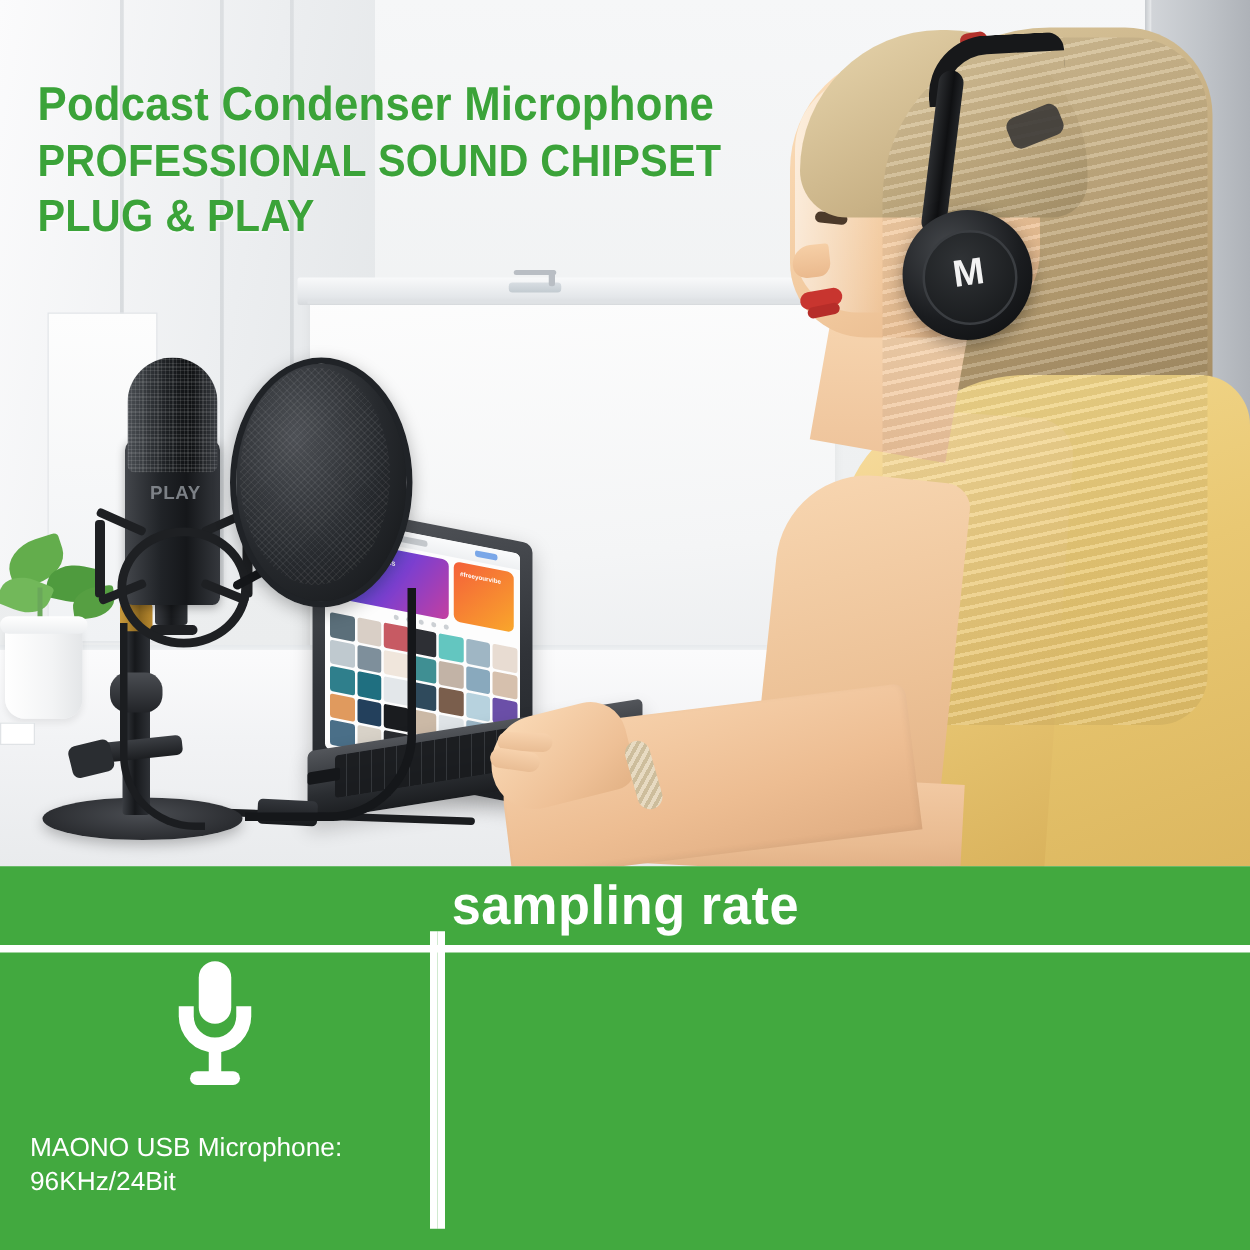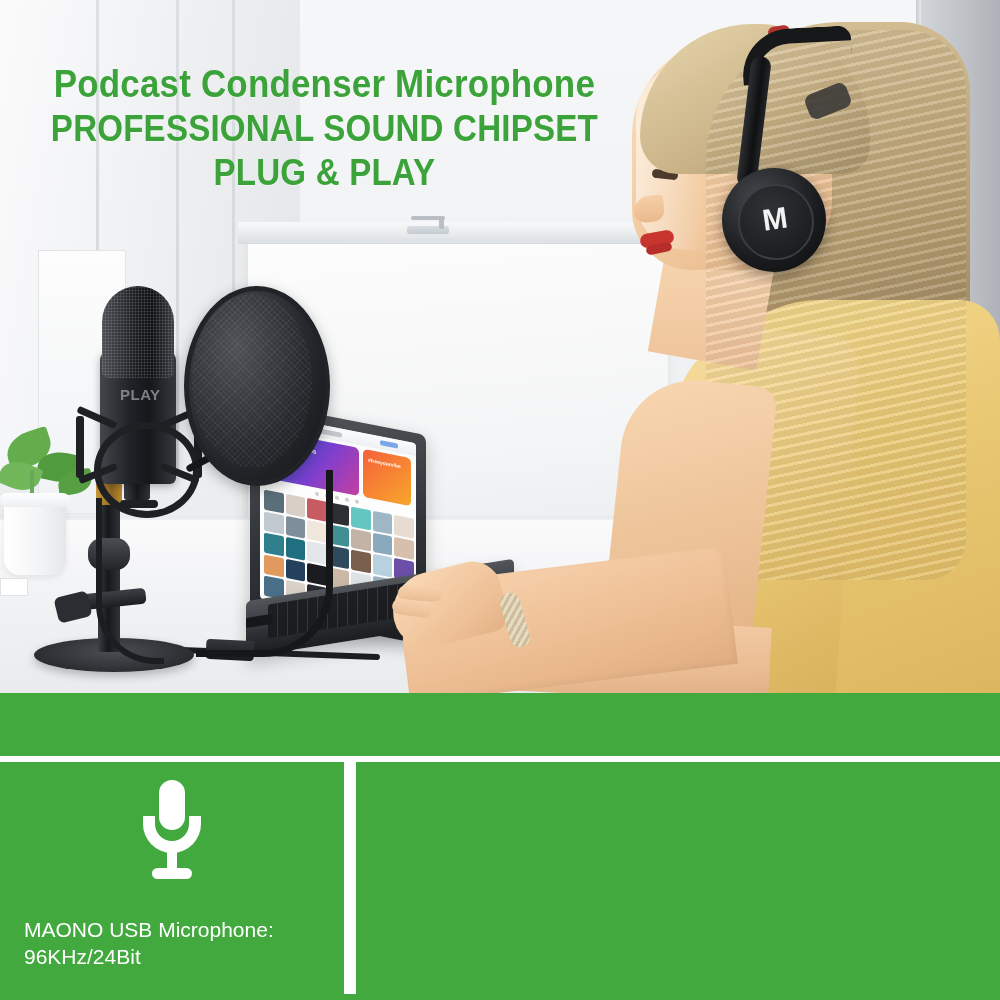--- a/index.html
+++ b/index.html
@@ -253,42 +253,42 @@
            border-radius:50%;border:2px solid #3a3d41;
            background:radial-gradient(circle at 40% 32%,#303336,#141618);}
   .hp-logo{position:absolute;left:755px;top:198px;width:40px;height:42px;
            color:#f2f2f2;font-size:30px;font-weight:700;line-height:42px;
            text-align:center;font-family:"Liberation Sans",sans-serif;
            transform:rotate(-8deg);}
   .hp-red{position:absolute;left:768px;top:26px;width:22px;height:12px;
           background:#b3322c;border-radius:6px;transform:rotate(-8deg);}
 
   
-  #headline{position:absolute;left:30px;top:62px;width:640px;z-index:40;text-align:center;}
+  #headline{position:absolute;left:30px;top:62px;width:640px;z-index:40;}
   #headline div{
     color:#3ba339;font-weight:700;letter-spacing:.2px;
     font-family:"Liberation Sans Narrow","Liberation Sans",sans-serif;
     transform:scaleX(.92);transform-origin:left center;
     text-shadow:0 1px 0 rgba(255,255,255,.45);
   }
   .hl1{font-size:38px;line-height:45px;}
   .hl2{font-size:36px;line-height:44px;}
   .hl3{font-size:36px;line-height:44px;}
 
   
   #spec{position:absolute;left:0;top:693px;width:1000px;height:307px;
         background:#42a93f;}
   #spec-title{position:absolute;left:0;top:0;width:1000px;height:63px;
               display:flex;align-items:center;justify-content:center;}
   #spec-title span{color:#fff;font-size:44px;font-weight:700;letter-spacing:.5px;
                    font-family:"Liberation Sans Narrow","Liberation Sans",sans-serif;
                    transform:scaleX(.95);}
   #rule{position:absolute;left:0;top:63px;width:1000px;height:6px;background:#fff;}
 
-  #cards{position:absolute;left:0;top:63px;width:1000px;height:238px;display:flex;}
+  #cards{position:absolute;left:0;top:52px;width:1000px;height:238px;display:flex;}
   .card{position:relative;height:238px;box-sizing:border-box;}
   .c1{width:344px;}
   .c2{width:328px;}
   .c3{width:328px;}
   .vdiv{width:6px;height:238px;background:#fff;flex:0 0 6px;}
 
   .card .icon{position:absolute;left:0;top:20px;width:100%;
               display:flex;justify-content:center;}
   .c1 .icon{top:22px;}
   .c2 .icon{top:34px;}
@@ -457,20 +457,23 @@
 
     <div id="headline">
       <div class="hl1">Podcast Condenser Microphone</div>
       <div class="hl2">PROFESSIONAL SOUND CHIPSET</div>
       <div class="hl3">PLUG &amp; PLAY</div>
     </div>
   </div>
 
   <div id="spec">
 
+    <div id="spec-title">
+      <span>sampling rate</span>
+    </div>
     <div id="rule"></div>
 
     <div id="cards">
 
       <div class="card c1">
         <div class="icon">
           <svg width="76" height="104" viewBox="0 0 76 104" aria-hidden="true">
             <rect x="25" y="2" width="26" height="50" rx="13" fill="#ffffff"></rect>
             <path d="M9 38 v8 a29 29 0 0 0 58 0 v-8 h-12 v8 a17 17 0 0 1 -34 0 v-8 z" fill="#ffffff"></path>
             <rect x="33" y="74" width="10" height="18" fill="#ffffff"></rect>

